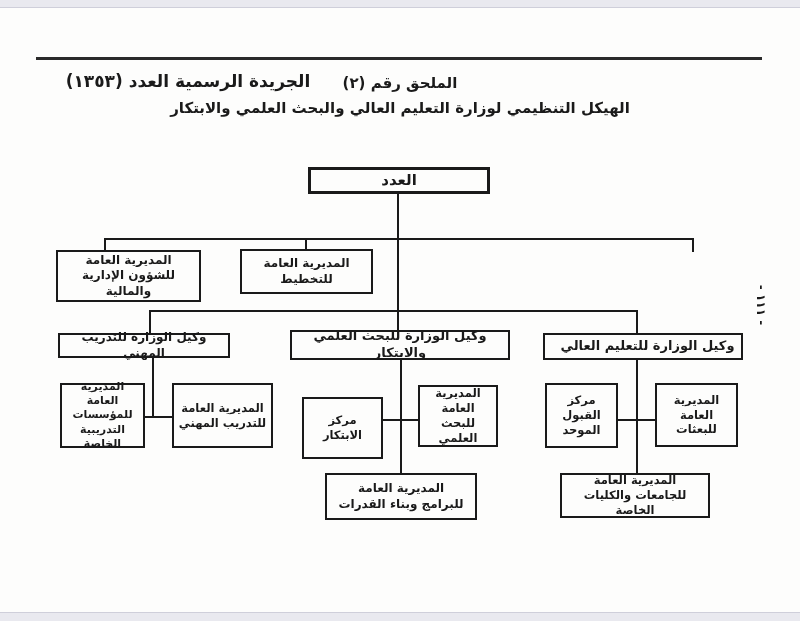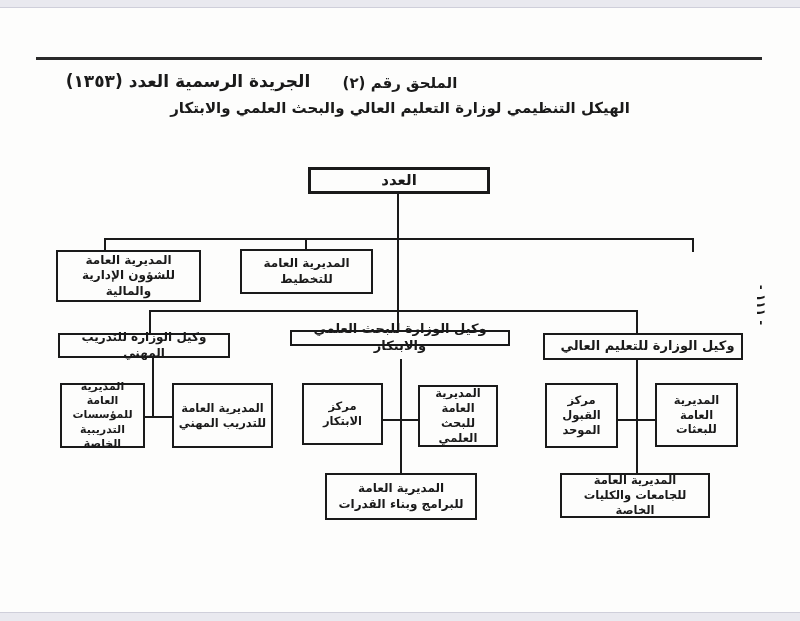--- a/index.html
+++ b/index.html
@@ -22,26 +22,26 @@
   .line { position:absolute; background:#1a1a1a; }
 
   
   .n-minister        { left:308px; top:167px; width:182px; height:27px; border-width:3px; font-size:15px; }
   
   .n-admin-finance   { left:56px;  top:250px; width:145px; height:52px; font-size:12px; }
   .n-planning        { left:240px; top:249px; width:133px; height:45px; font-size:12px; }
   .n-minister-office { left:652px; top:250px; width:86px;  height:43px; font-size:12px; }
   
   .n-wakil-training  { left:58px;  top:333px; width:172px; height:25px; font-size:12px; }
-  .n-wakil-research  { left:290px; top:330px; width:220px; height:16px; font-size:13px; }
+  .n-wakil-research  { left:290px; top:330px; width:220px; height:30px; font-size:13px; }
   .n-wakil-highered  { left:543px; top:333px; width:200px; height:27px; font-size:13px;padding-left:12px; }
   
   .n-private-training{ left:60px;  top:383px; width:85px;  height:65px; font-size:11px; }
   .n-vocational      { left:172px; top:383px; width:101px; height:65px; font-size:11.5px; }
-  .n-innovation      { left:302px; top:383px; width:81px;  height:62px; font-size:11.5px; }
+  .n-innovation      { left:302px; top:397px; width:81px;  height:62px; font-size:11.5px; }
   .n-sci-research    { left:418px; top:385px; width:80px;  height:62px; font-size:11.5px; }
   .n-programs        { left:325px; top:473px; width:152px; height:47px; font-size:12px; }
   .n-admission       { left:545px; top:383px; width:73px;  height:65px; font-size:11.5px; }
   .n-scholarships    { left:655px; top:383px; width:83px;  height:64px; font-size:11.5px; }
   .n-private-univ    { left:560px; top:473px; width:150px; height:45px; font-size:11.5px; }
 
   
   .l-trunk-root  { left:397px; top:193px; width:2px; height:139px; }
   .l-rail1       { left:104px; top:238px; width:590px; height:2px; }
   .l-drop1a      { left:104px; top:238px; width:2px; height:14px; }

